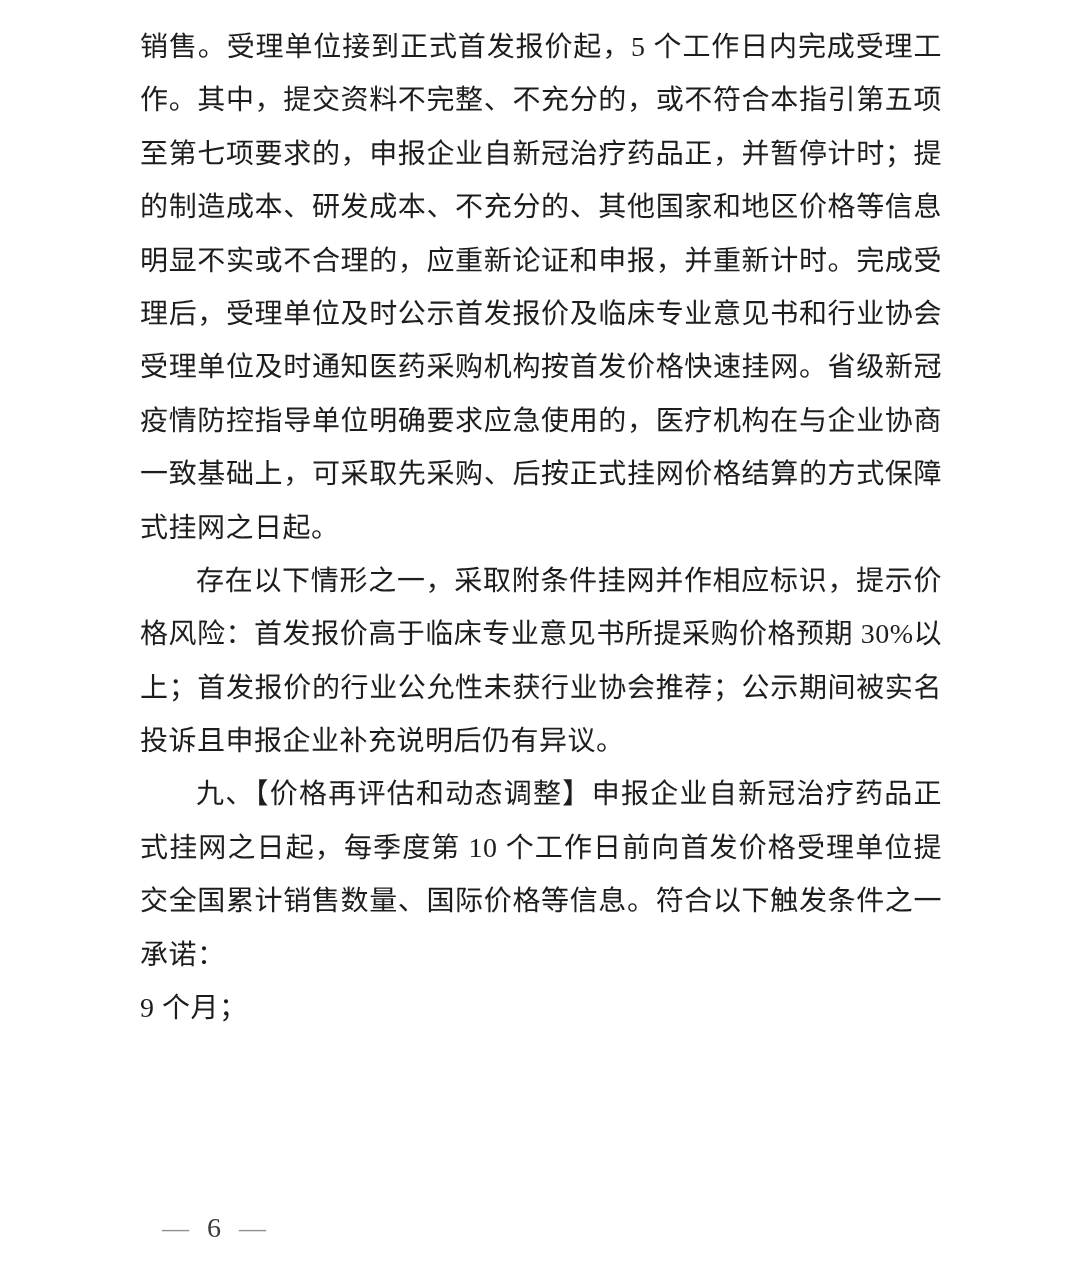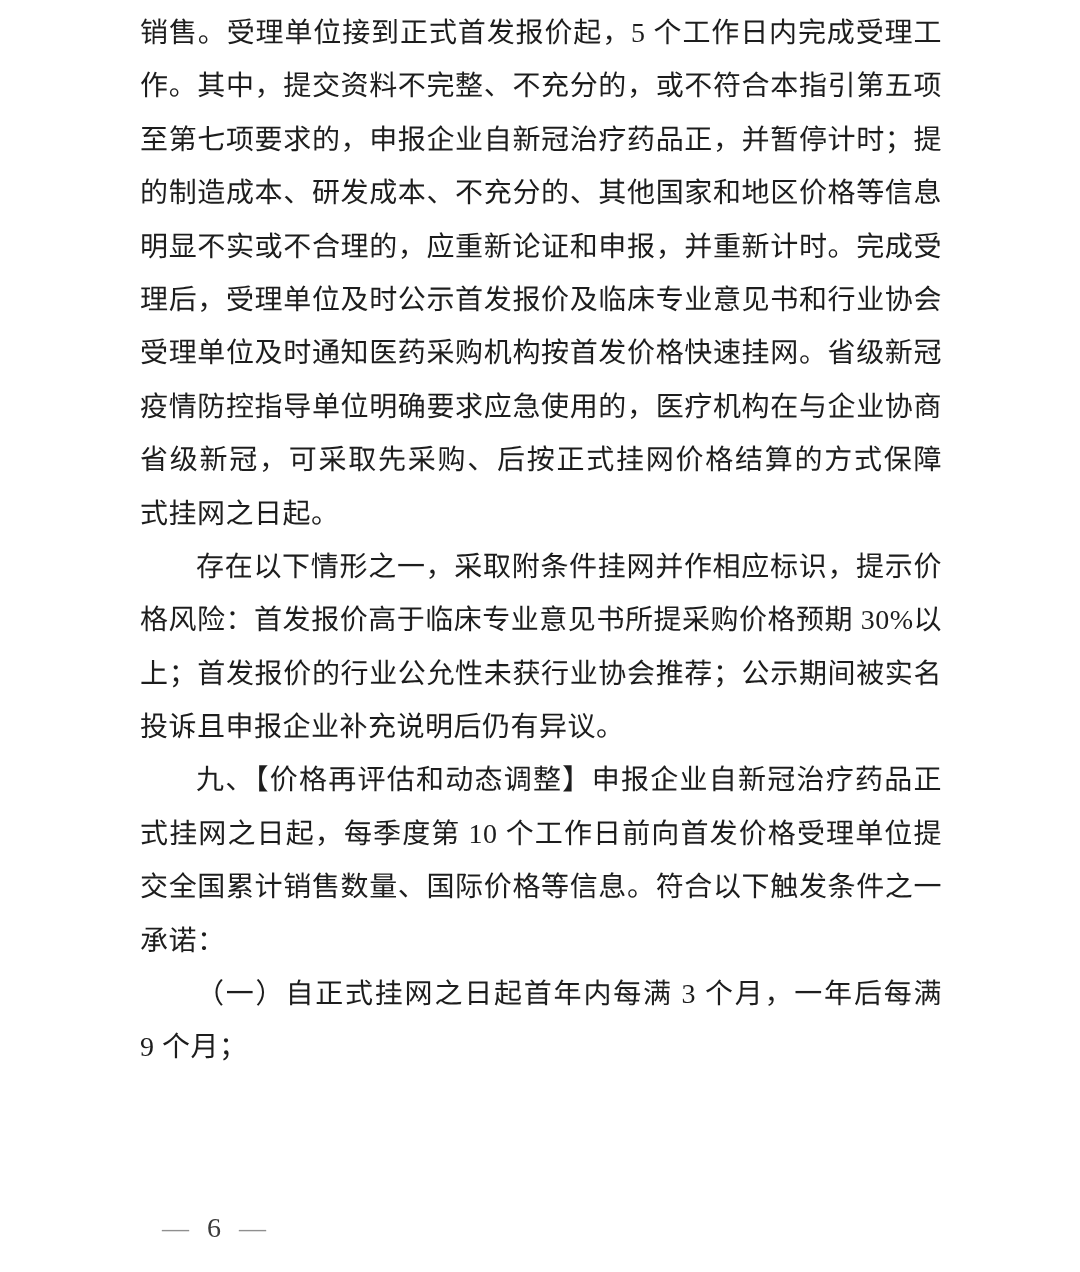--- a/index.html
+++ b/index.html
@@ -13,21 +13,21 @@
     height: 1272px;
     margin: 0 auto;
     background: #ffffff;
     font-family: "Liberation Serif", "DejaVu Serif", serif;
     color: #1d1d1d;
     overflow: hidden;
   }
   .content {
     position: absolute;
     left: 140px;
-    top: 6px;
+    top: 20px;
     width: 802px;
   }
   .line {
     font-size: 28px;
     line-height: 53.4px;
     height: 53.4px;
     text-align: justify;
     text-align-last: justify;
     -moz-text-align-last: justify;
     text-justify: inter-ideograph;
@@ -68,30 +68,29 @@
 <div class="page">
   <div class="content">
     <div class="line">销售。受理单位接到正式首发报价起，5 个工作日内完成受理工</div>
     <div class="line">作。其中，提交资料不完整、不充分的，或不符合本指引第五项</div>
     <div class="line">至第七项要求的，申报企业自新冠治疗药品正，并暂停计时；提交</div>
     <div class="line">的制造成本、研发成本、不充分的、其他国家和地区价格等信息</div>
     <div class="line">明显不实或不合理的，应重新论证和申报，并重新计时。完成受</div>
     <div class="line">理后，受理单位及时公示首发报价及临床专业意见书和行业协会</div>
     <div class="line">受理单位及时通知医药采购机构按首发价格快速挂网。省级新冠</div>
     <div class="line">疫情防控指导单位明确要求应急使用的，医疗机构在与企业协商</div>
-    <div class="line">省级新冠，可采取先采购、后按正式挂网价格结算的方式保障</div>
+    <div class="line">一致基础上，可采取先采购、后按正式挂网价格结算的方式保障</div>
     <div class="line end">式挂网之日起。</div>
     <div class="line ind">存在以下情形之一，采取附条件挂网并作相应标识，提示价</div>
     <div class="line">格风险：首发报价高于临床专业意见书所提采购价格预期 30%以</div>
     <div class="line">上；首发报价的行业公允性未获行业协会推荐；公示期间被实名</div>
     <div class="line end">投诉且申报企业补充说明后仍有异议。</div>
     <div class="line ind"><span class="hd">九、【价格再评估和动态调整】</span><span>申报企业自新冠治疗药品正</span></div>
     <div class="line">式挂网之日起，每季度第 10 个工作日前向首发价格受理单位提</div>
     <div class="line">交全国累计销售数量、国际价格等信息。符合以下触发条件之一</div>
     <div class="line end">承诺：</div>
-    <div class="line ind">（一）自正式挂网之日起首年内每满 3 个月，一年后每满</div>
     <div class="line end">9 个月；</div>
   </div>
 
   <div class="footer">
     <span class="dash">—</span><span class="num">6</span><span class="dash">—</span>
   </div>
 </div>
 
 </body></html>

